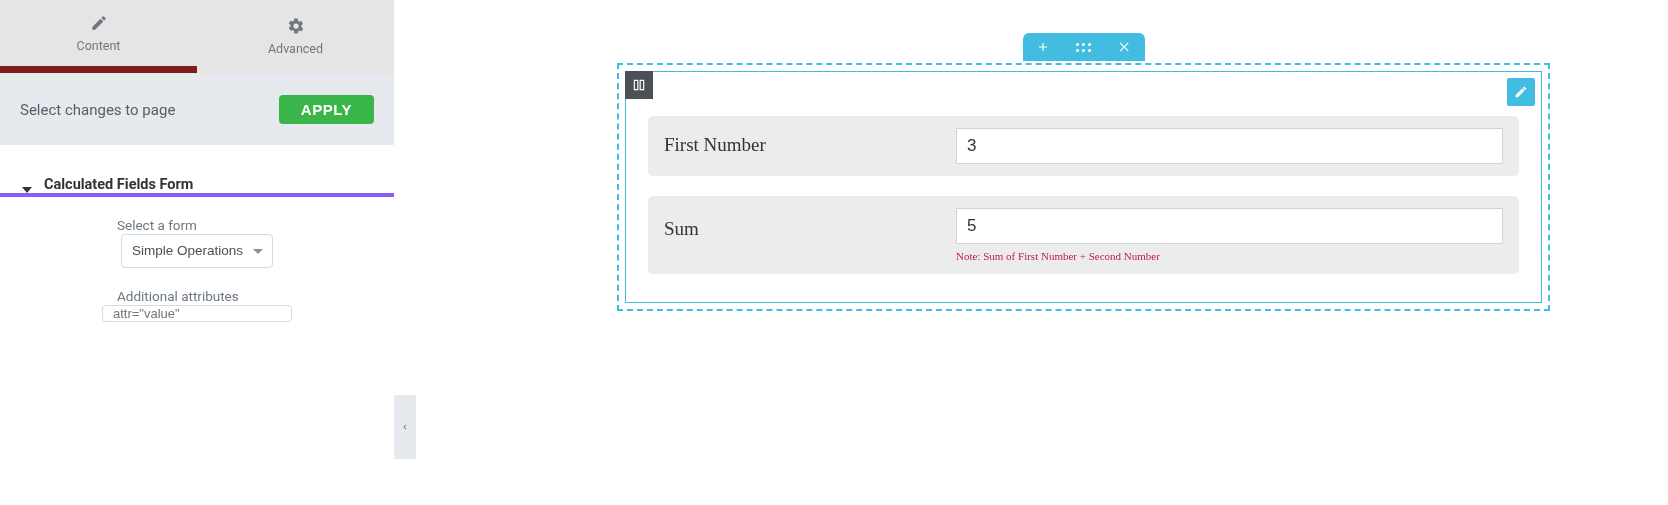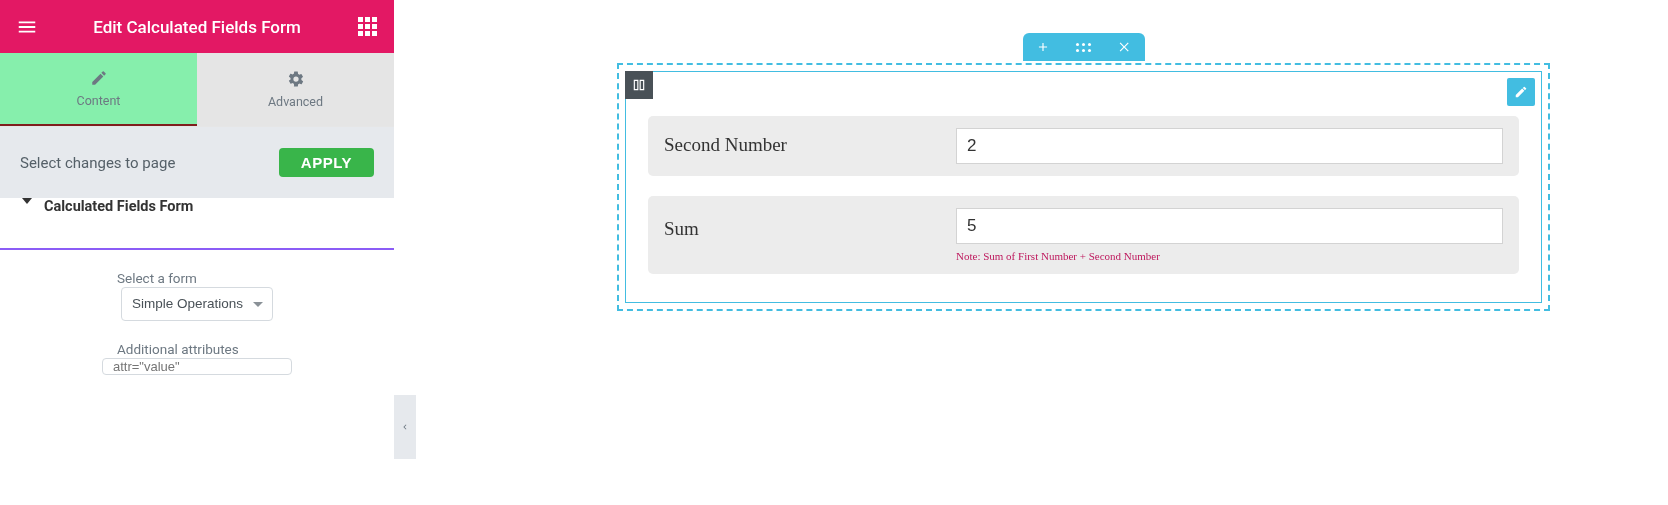--- a/index.html
+++ b/index.html
@@ -71,22 +71,22 @@
       align-items: center;
       justify-content: center;
       gap: 6px;
       cursor: pointer;
       color: #6d7882;
       font-size: 12.5px;
       background: #e5e5e5;
     }
     .tab svg { width: 18px; height: 18px; fill: #6d7882;}
     .tab.active {
-      background: #86efac;
-      border-bottom: 2px solid #7f1d1d;
+      background: #e5e5e5;
+      border-bottom: 7px solid #7f1d1d;
       color: #6d7882;
     }
     .apply-row {
       background: #e6e9ed;
       height: 71px;
       display: flex;
       align-items: center;
       justify-content: space-between;
       padding: 0 20px;
     }
@@ -101,24 +101,24 @@
       font-weight: 700;
       font-size: 15px;
       letter-spacing: 0.5px;
       padding: 6px 22px;
       border-radius: 4px;
       cursor: pointer;
     }
     .section-header {
       height: 52px;
       display: flex;
-      align-items: flex-start;
+      align-items: flex-end;
       padding: 0 22px;
       gap: 12px;
-      border-bottom: 2px solid #8b5cf6;
+      border-bottom: 4px solid #8b5cf6;
       cursor: pointer;
     }
     .section-header .caret {
       width: 0;
       height: 0;
       border-left: 5px solid transparent;
       border-right: 5px solid transparent;
       border-top: 6px solid #333;
     }
     .section-header .label {
@@ -302,41 +302,20 @@
       margin-top: 6px;
       font-family: Georgia, "Times New Roman", serif;
       font-size: 11px;
       color: #be185d;
     }
   </style>
 </head>
 <body>
 
 <div class="sidebar">
-  <div class="topbar">
-    <div class="ham">
-      <svg viewBox="0 0 24 24">
-          <path d="M3 6h18v2H3V6zm0 5h18v2H3v-2zm0 5h18v2H3v-2z"></path>
-        </svg>
-    </div>
-    <div class="title">Edit Calculated Fields Form</div>
-    <div class="apps">
-      <div class="apps-grid">
-        <span></span>
-          <span></span>
-          <span></span>
-          <span></span>
-          <span></span>
-          <span></span>
-          <span></span>
-          <span></span>
-          <span></span>
-      </div>
-    </div>
-  </div>
 
   <div class="tabs">
     <div class="tab active">
       <svg viewBox="0 0 24 24">
           <path d="M3 17.25V21h3.75l11-11.04-3.75-3.75L3 17.25zM20.71 7.04a1 1 0 0 0 0-1.41l-2.34-2.34a1 1 0 0 0-1.41 0l-1.83 1.83 3.75 3.75 1.83-1.83z"></path>
         </svg>
       <span>Content</span>
     </div>
     <div class="tab">
       <svg viewBox="0 0 24 24">
@@ -408,22 +387,22 @@
             <path d="M3 3h8v18H3V3zm10 0h8v18h-8V3zM5 5v14h4V5H5zm10 0v14h4V5h-4z"></path>
           </svg>
       </div>
       <div class="edit-handle">
         <svg viewBox="0 0 24 24">
             <path d="M3 17.25V21h3.75l11-11.04-3.75-3.75L3 17.25zM20.71 7.04a1 1 0 0 0 0-1.41l-2.34-2.34a1 1 0 0 0-1.41 0l-1.83 1.83 3.75 3.75 1.83-1.83z"></path>
           </svg>
       </div>
       <div class="form-body">
         <div class="field-row">
-          <div class="fld-label">Second Number</div>
-          <input class="fld-input" type="text" value="2" style="">
+          <div class="fld-label">First Number</div>
+          <input class="fld-input" type="text" value="3" style="">
         </div>
         <div class="field-row" style="margin-bottom:0;align-items:center;">
           <div class="fld-label">Sum</div>
           <input class="fld-input" type="text" value="5" style="">
           <div class="field-note">Note: Sum of First Number + Second Number</div>
         </div>
       </div>
     </div>
   </div>
 </div>

